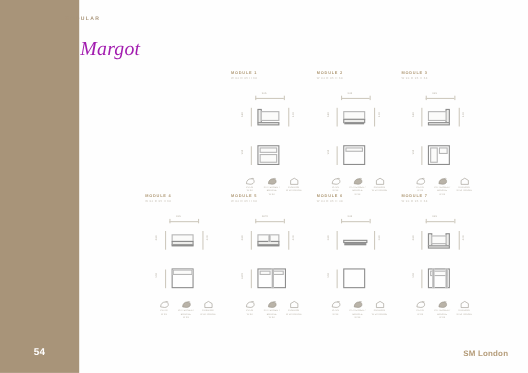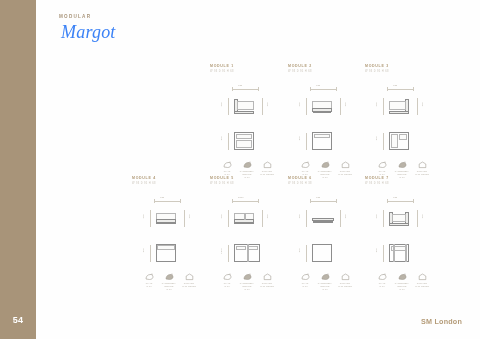--- a/index.html
+++ b/index.html
@@ -9,41 +9,42 @@
     font-family:"Liberation Sans", sans-serif;
     overflow:hidden;
     position:relative;
   }
   .page{position:absolute;inset:0;background:#fefefe;}
 
   
   .sidebar{
     position:absolute;left:0;top:0;width:36px;height:339px;
     background:#a89479;
+    padding-left:36px;
   }
   .sidebar .page-num{
     position:absolute;left:0;right:0;bottom:14px;
     text-align:center;
     color:#ffffff;
     font-size:9px;font-weight:bold;letter-spacing:.3px;
   }
 
   
   .title-wrap{position:absolute;left:57px;top:14px;}
   .eyebrow{
     font-size:4.6px;letter-spacing:1.25px;font-weight:bold;
     color:#a89479;text-transform:uppercase;
     margin:0 0 3px 2px;
   }
   .title{
     font-family:"Liberation Serif", serif;
     font-style:italic;
     font-size:18px;
-    color:#3b82f6;
-    margin:4px;
+    color:#a21caf;
+    margin:16px;
     letter-spacing:.2px;
     line-height:1;
   }
 
   
   .brand{
     position:absolute;right:18px;bottom:13px;
     font-size:7.2px;font-weight:bold;letter-spacing:.2px;
     color:#b49b78;
   }

